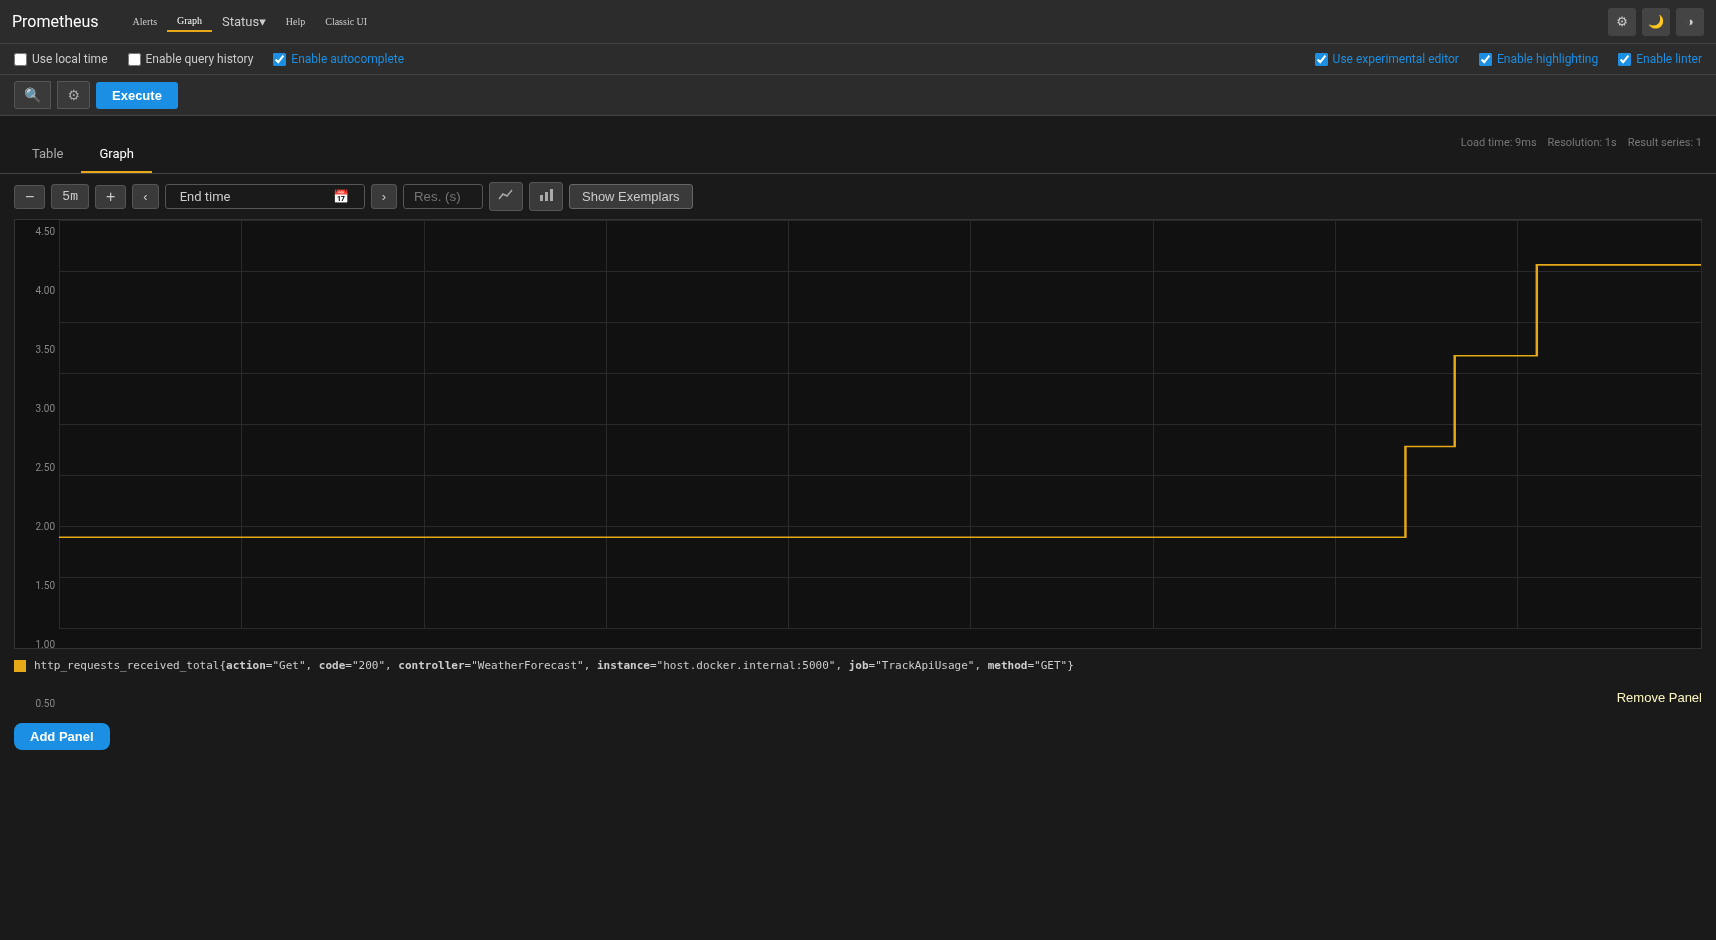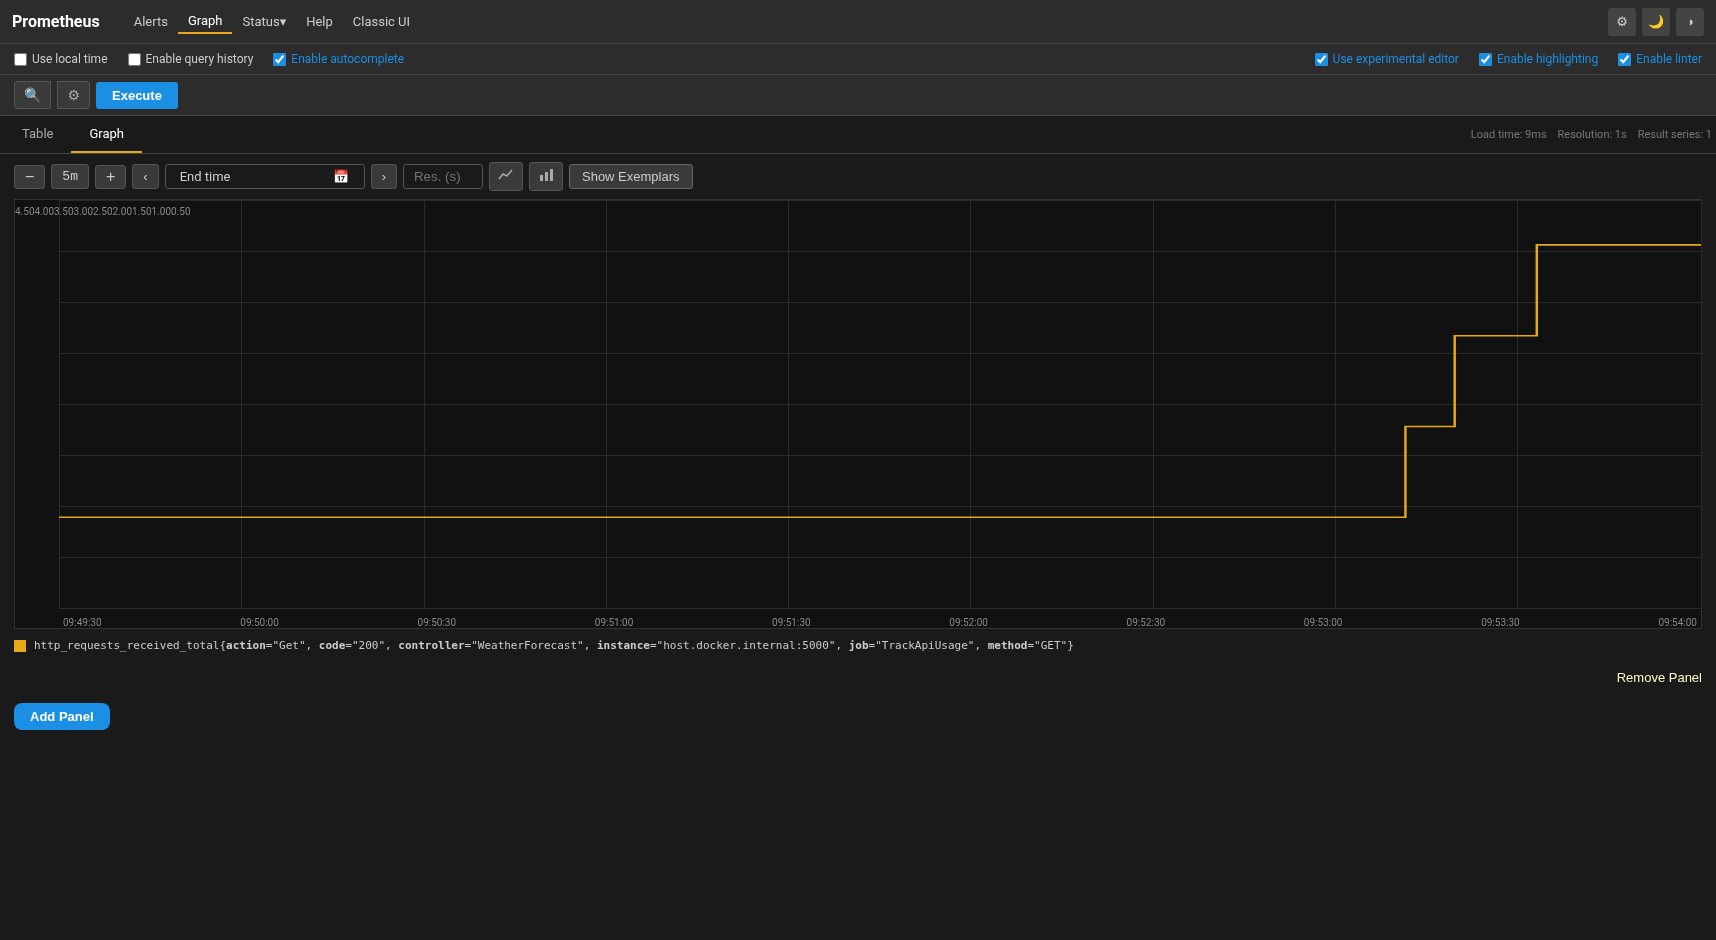--- a/index.html
+++ b/index.html
@@ -17,29 +17,30 @@
       background: #2c2c2c;
       display: flex;
       align-items: center;
       padding: 0 12px;
       height: 44px;
       border-bottom: 1px solid #444;
     }
     .navbar-brand {
       color: #fff;
       font-size: 16px;
-      font-weight: bold;
+      font-weight: normal;
       margin-right: 24px;
     }
     .nav-link {
       color: #ccc;
       text-decoration: none;
       padding: 4px 10px;
-      font-size: 13px;
-      cursor: pointer;
+      font-size: 10px;
+      cursor: pointer;
+      font-family: Liberation Serif, serif;
     }
     .nav-dropdown {
       display: flex;
       align-items: center;
       color: #ccc;
       cursor: pointer;
       padding: 4px 10px;
       font-size: 13px;
     }
     .nav-dropdown::after { content: " ▾"; }
@@ -123,24 +124,24 @@
       padding: 6px 16px;
       border-radius: 3px;
       cursor: pointer;
       font-size: 13px;
       font-weight: 600;
     }
 
     
     .tabs-row {
       display: flex;
-      align-items: center;
-      padding: 0 4px;
+      padding: 0 14px;
       background: #1a1a1a;
       border-bottom: 1px solid #444;
+      margin-top: 20px;
     }
     .tab-item {
       padding: 10px 18px;
       cursor: pointer;
       color: #aaa;
       font-size: 13px;
       border-bottom: 2px solid transparent;
     }
     .tab-item.active {
       color: #fff;
@@ -222,23 +223,24 @@
       width: 100%;
       height: 100%;
     }
     .y-axis {
       position: absolute;
       left: 0;
       top: 0;
       bottom: 20px;
       width: 44px;
       display: flex;
-      flex-direction: row;
+      flex-direction: column;
       justify-content: space-between;
       padding: 6px 4px 0 0;
+      gap: 48px;
     }
     .y-label {
       color: #888;
       font-size: 10px;
       text-align: right;
     }
     .x-axis {
       position: absolute;
       bottom: 0;
       left: 44px;
@@ -457,32 +459,20 @@
       <div class="grid-line-v" style="left:77.7%;"></div>
       <div class="grid-line-v" style="left:88.8%;"></div>
       <div class="grid-line-v" style="left:100%;"></div>
 
       <svg width="100%" height="100%" viewBox="0 0 1000 400" preserveAspectRatio="none" style="position:absolute;left:0;top:0;">
 
         <polyline points="0,311 820,311 820,222 850,222 850,133 900,133 900,44 1000,44" stroke="#e6a817" stroke-width="1.5" fill="none"></polyline>
       </svg>
     </div>
 
-    <div class="x-axis">
-      <span class="x-label">09:49:30</span>
-      <span class="x-label">09:50:00</span>
-      <span class="x-label">09:50:30</span>
-      <span class="x-label">09:51:00</span>
-      <span class="x-label">09:51:30</span>
-      <span class="x-label">09:52:00</span>
-      <span class="x-label">09:52:30</span>
-      <span class="x-label">09:53:00</span>
-      <span class="x-label">09:53:30</span>
-      <span class="x-label">09:54:00</span>
-    </div>
   </div>
 </div>
 
 <div class="legend-area">
   <span class="legend-color-box"></span>
   <span class="legend-text">
     http_requests_received_total{<strong>action</strong>="Get", <strong>code</strong>="200", <strong>controller</strong>="WeatherForecast", <strong>instance</strong>="host.docker.internal:5000", <strong>job</strong>="TrackApiUsage", <strong>method</strong>="GET"}
   </span>
 </div>
 

